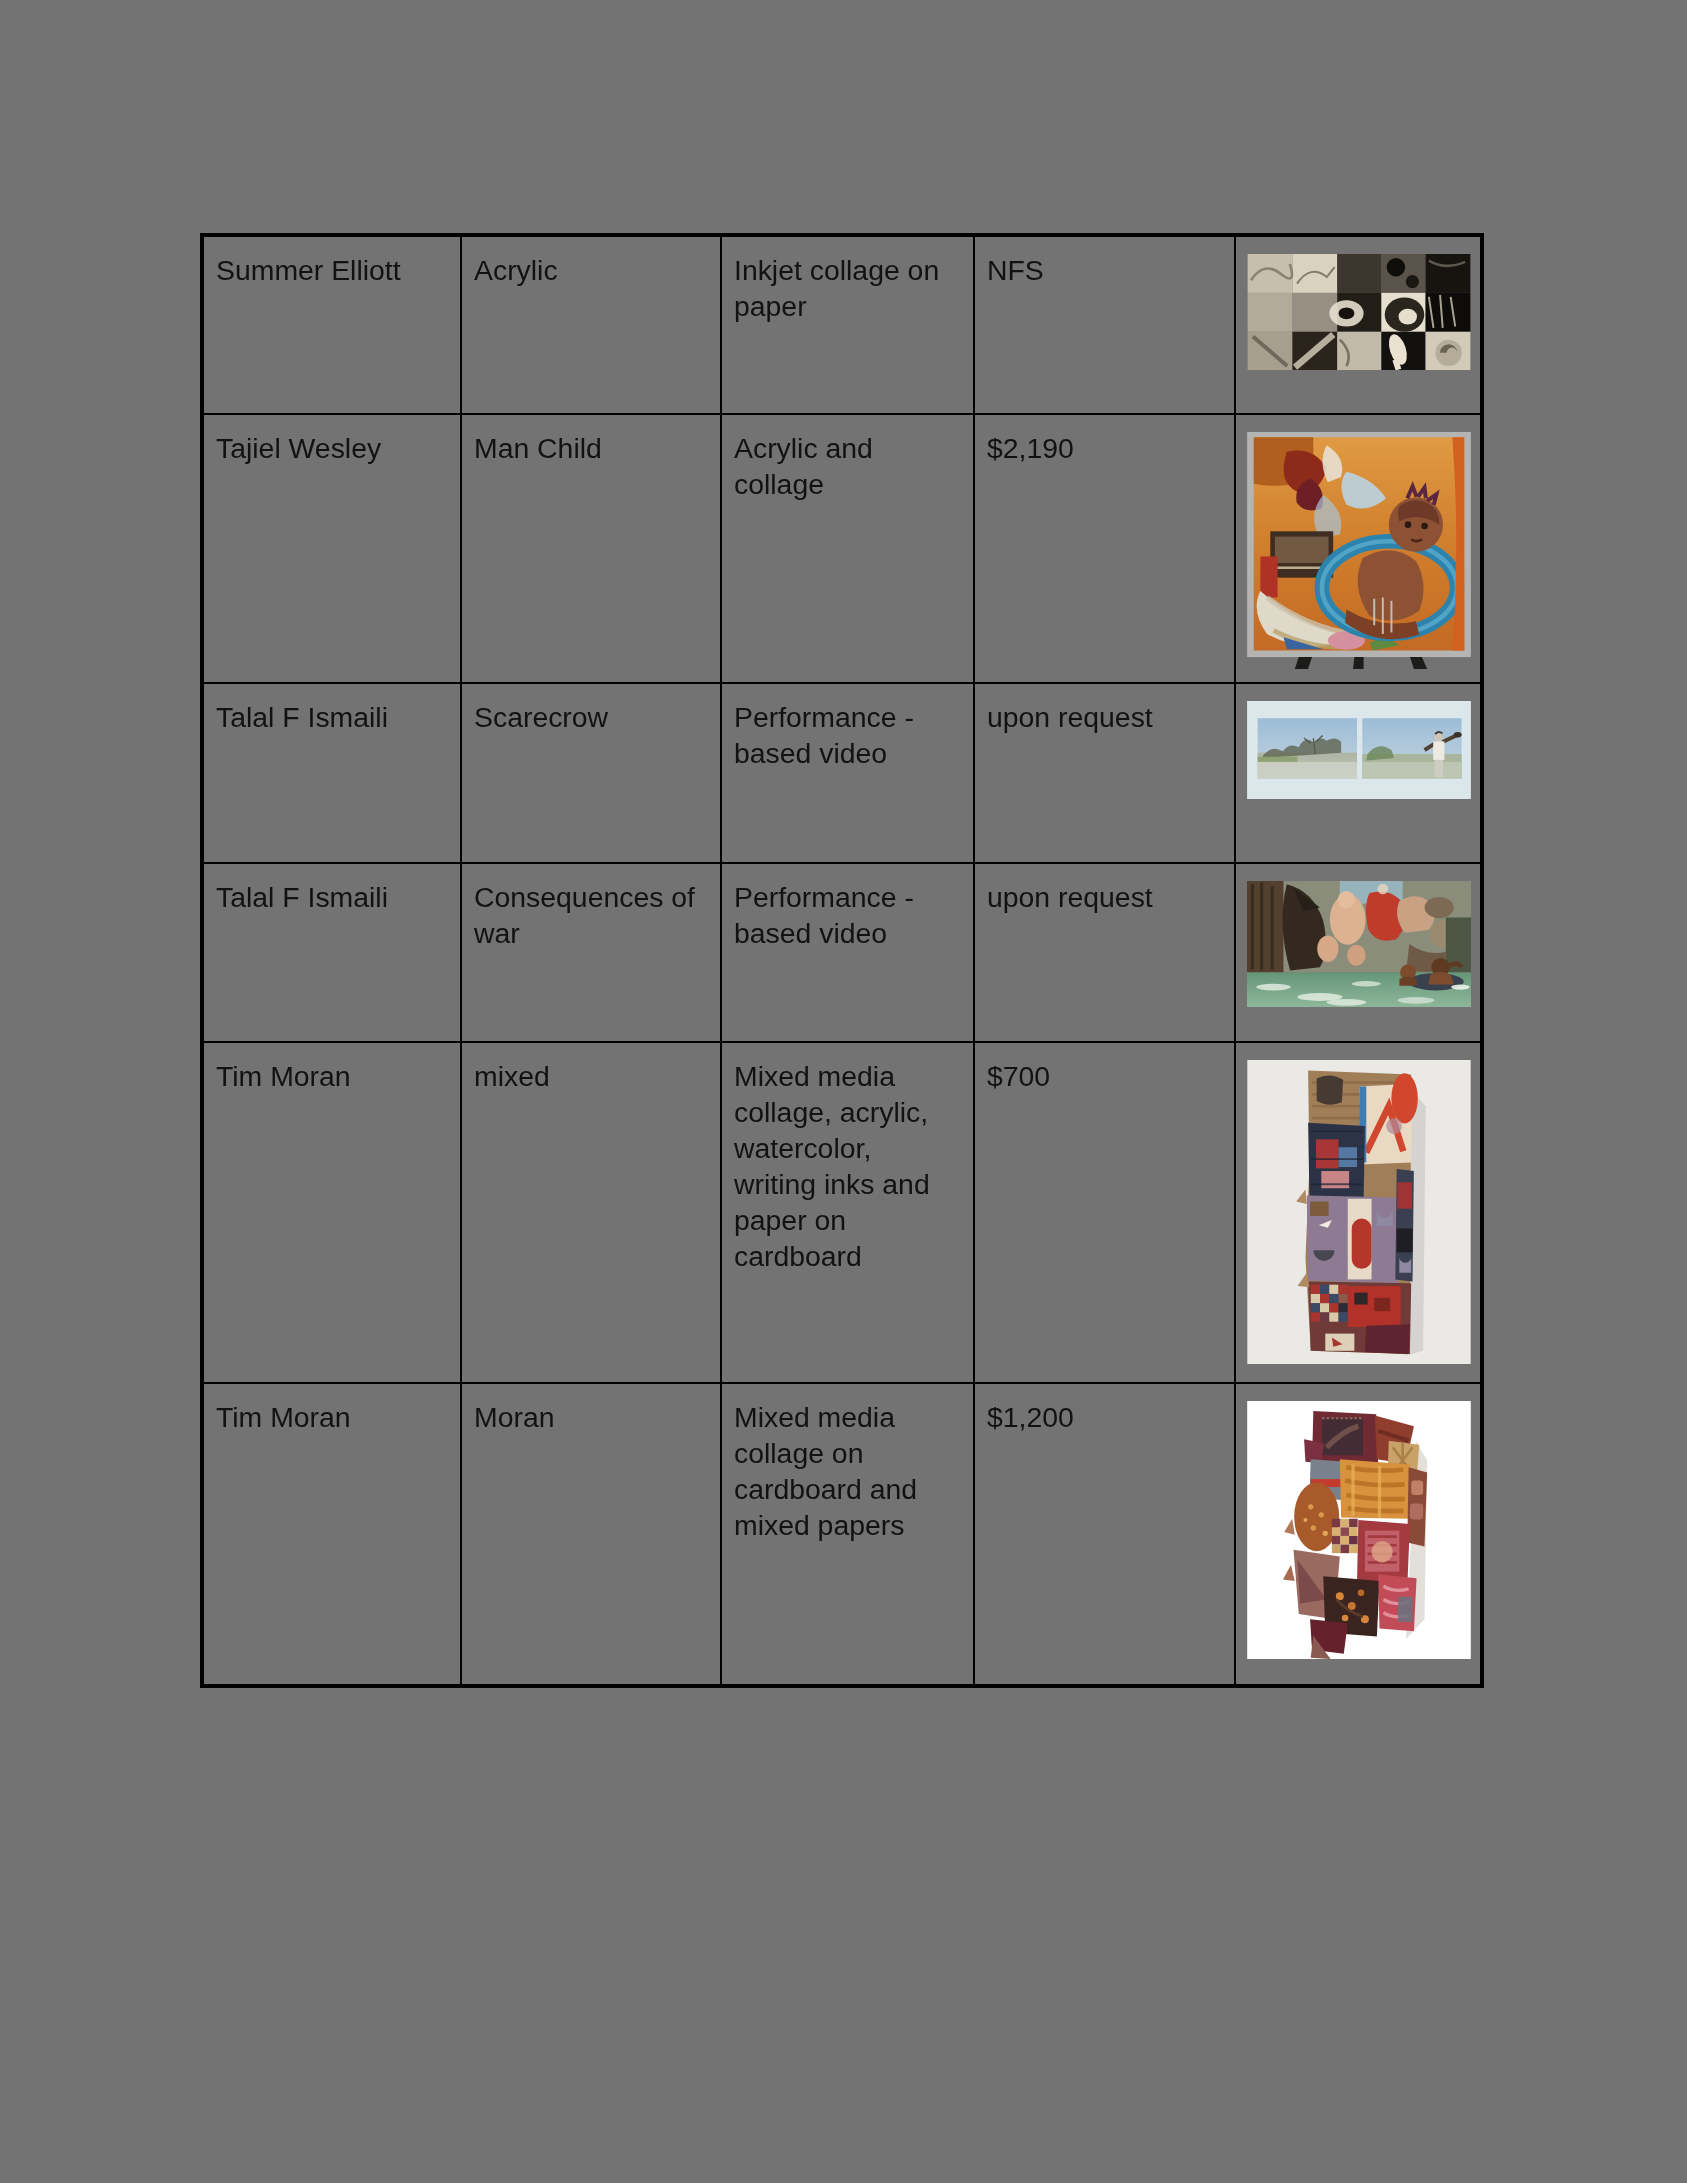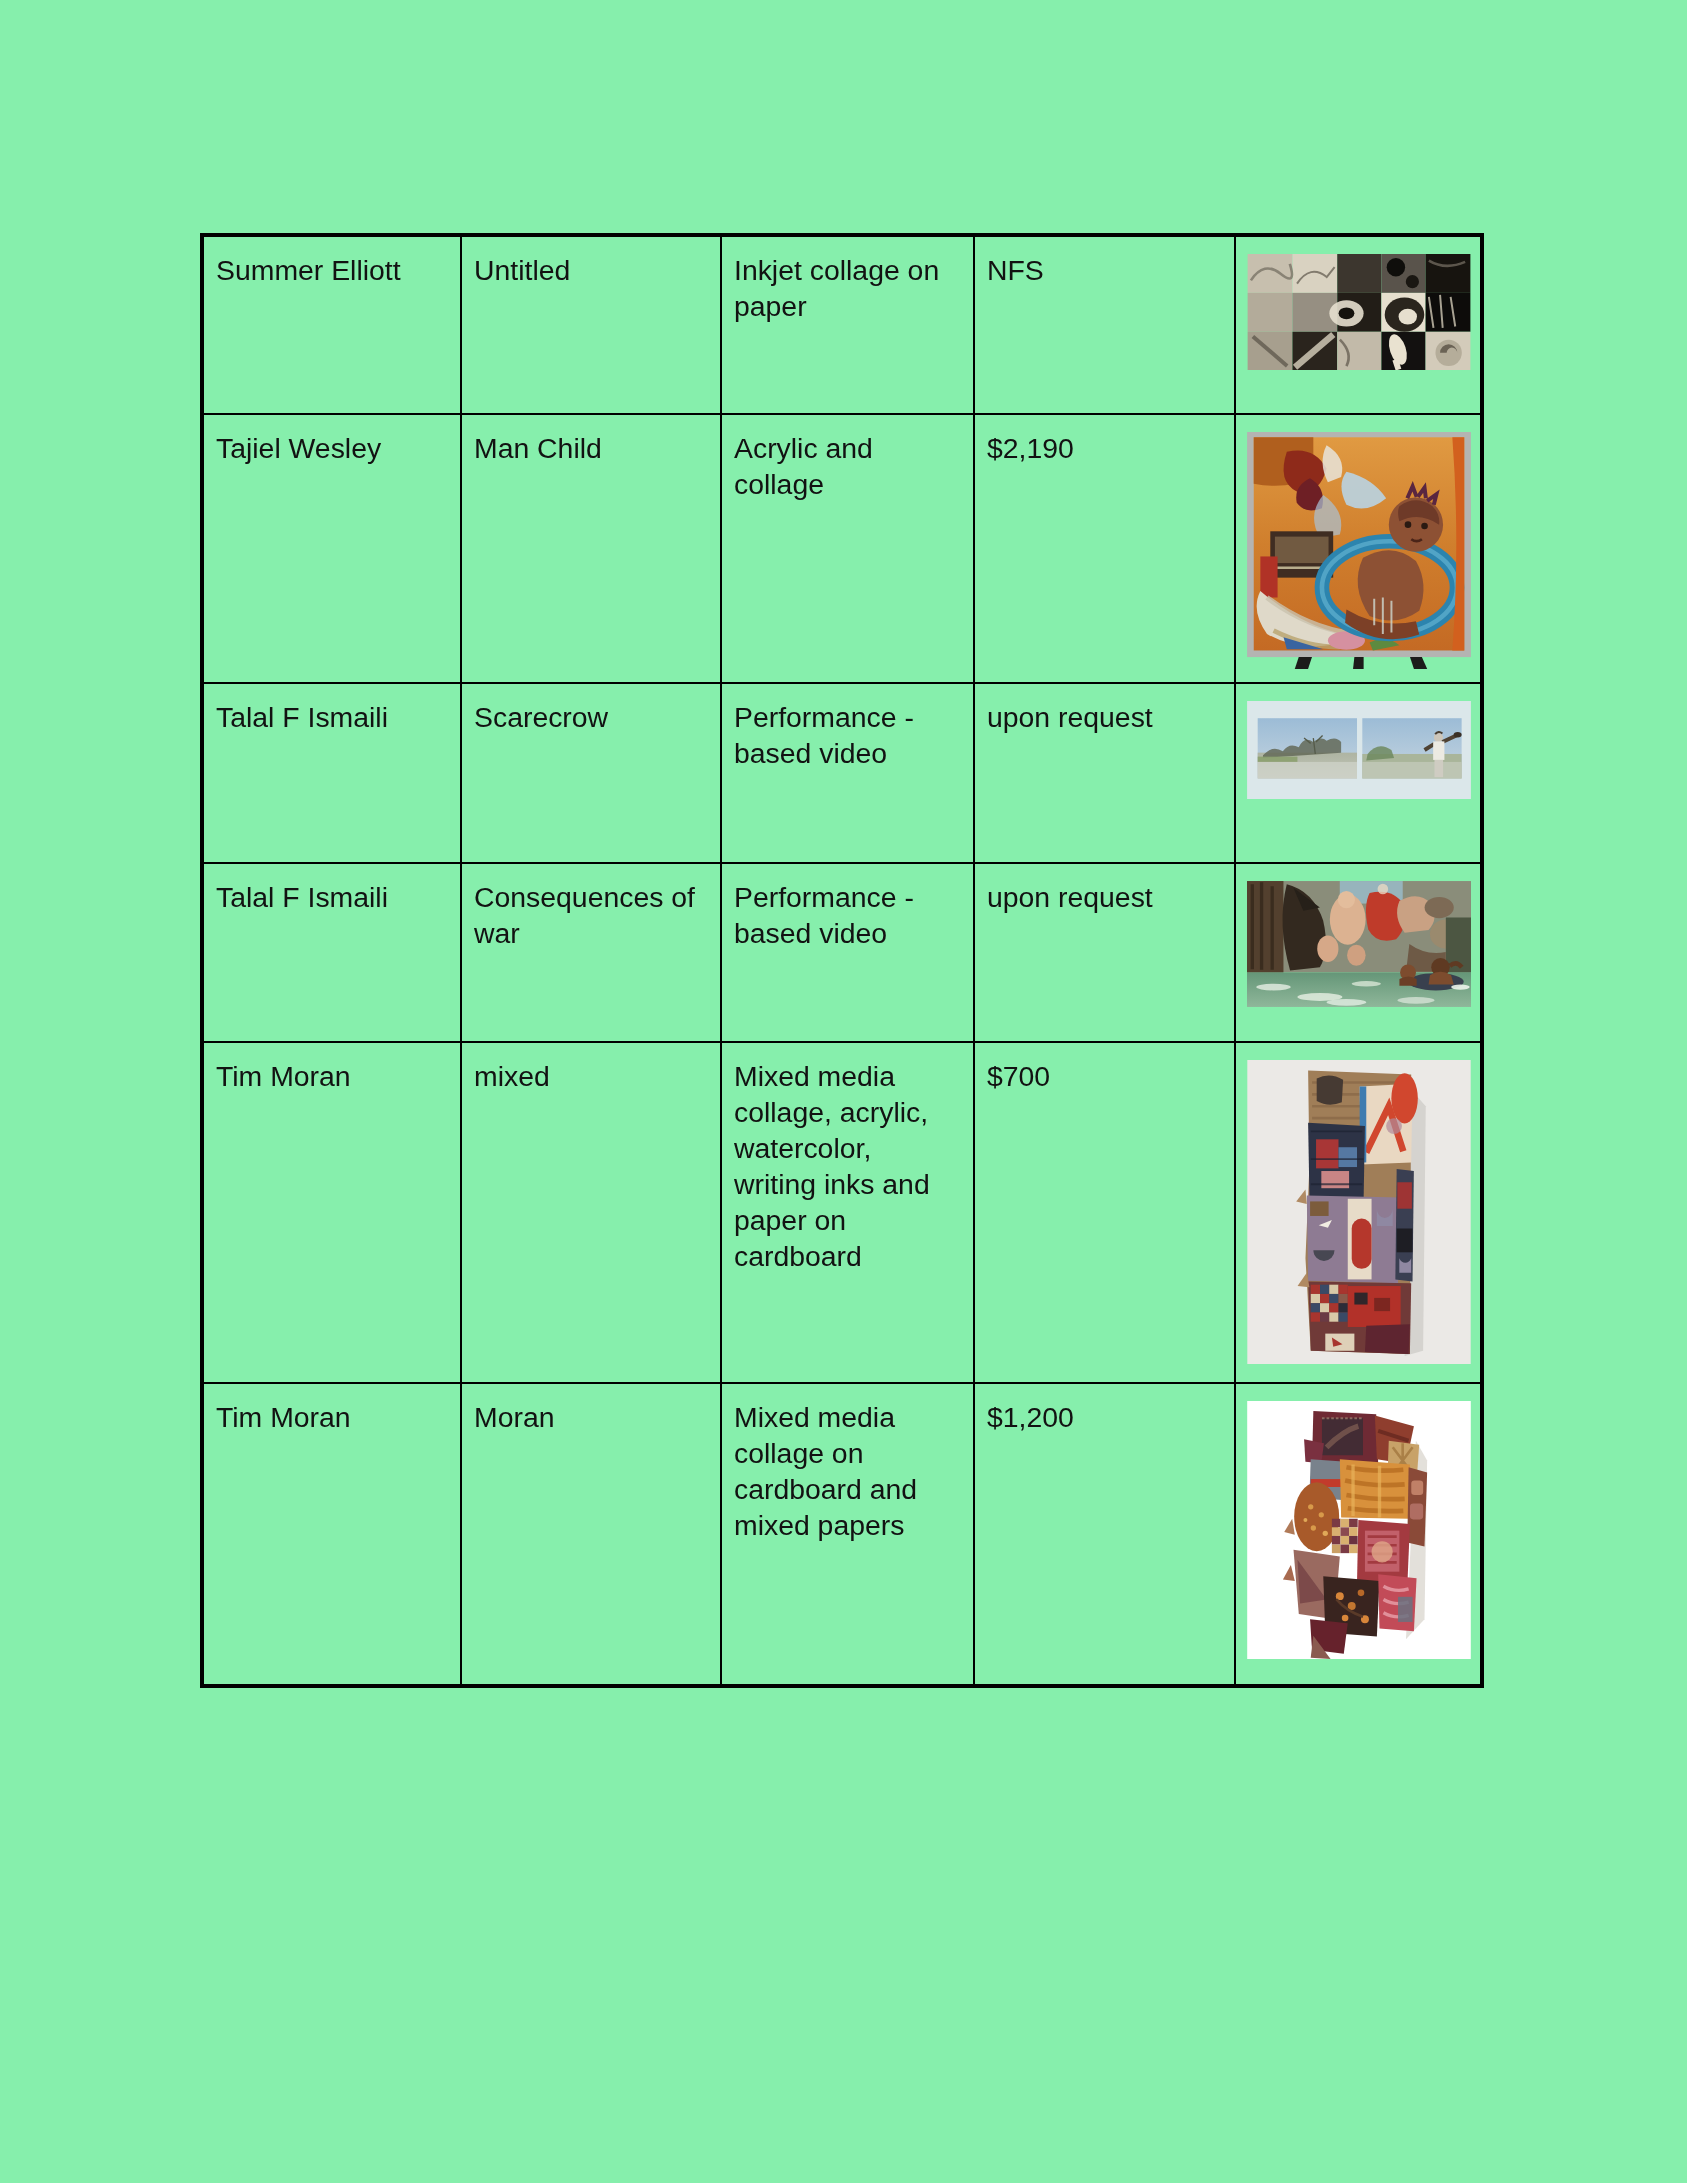--- a/index.html
+++ b/index.html
@@ -1,19 +1,19 @@
 <!DOCTYPE html>
 <html style="font-size:10.6px"><head>
 <meta charset="utf-8">
 <style>
   html,body{margin:0;padding:0;background:#ffffff;}
   .page{
     position:relative;
     width:1687px;height:2183px;
-    background:#86efac;
+    background:#737373;
     font-family:"Liberation Sans", sans-serif;
     color:#121212;
     overflow:hidden;
   }
   table.art-table{
     position:absolute;left:200px;top:233px;
     width:1281px;
     border-collapse:collapse;
     table-layout:fixed;
     border:4px solid #000;
@@ -46,21 +46,21 @@
       <col style="width:259px">
         <col style="width:260px">
         <col style="width:253px">
         <col style="width:261px">
         <col style="width:247px">
     </colgroup>
 
     <tbody>
         <tr class="r1">
       <td>Summer Elliott</td>
-      <td>Untitled</td>
+      <td>Acrylic</td>
       <td>Inkjet collage on paper</td>
       <td>NFS</td>
       <td class="img-cell">
         <svg class="thumb" role="img" width="224" height="116" viewBox="0 0 338 176" aria-label="Black and white inkjet collage made of a grid of photographic texture tiles">
           <rect x="0" y="0" width="68" height="59" fill="#c7bfae"></rect>
           <rect x="68" y="0" width="68" height="59" fill="#d9d2c1"></rect>
           <rect x="136" y="0" width="67" height="59" fill="#3c362e"></rect>
           <rect x="203" y="0" width="67" height="59" fill="#59534b"></rect>
           <rect x="270" y="0" width="68" height="59" fill="#17140f"></rect>
           <rect x="0" y="59" width="68" height="59" fill="#b3ab9a"></rect>

